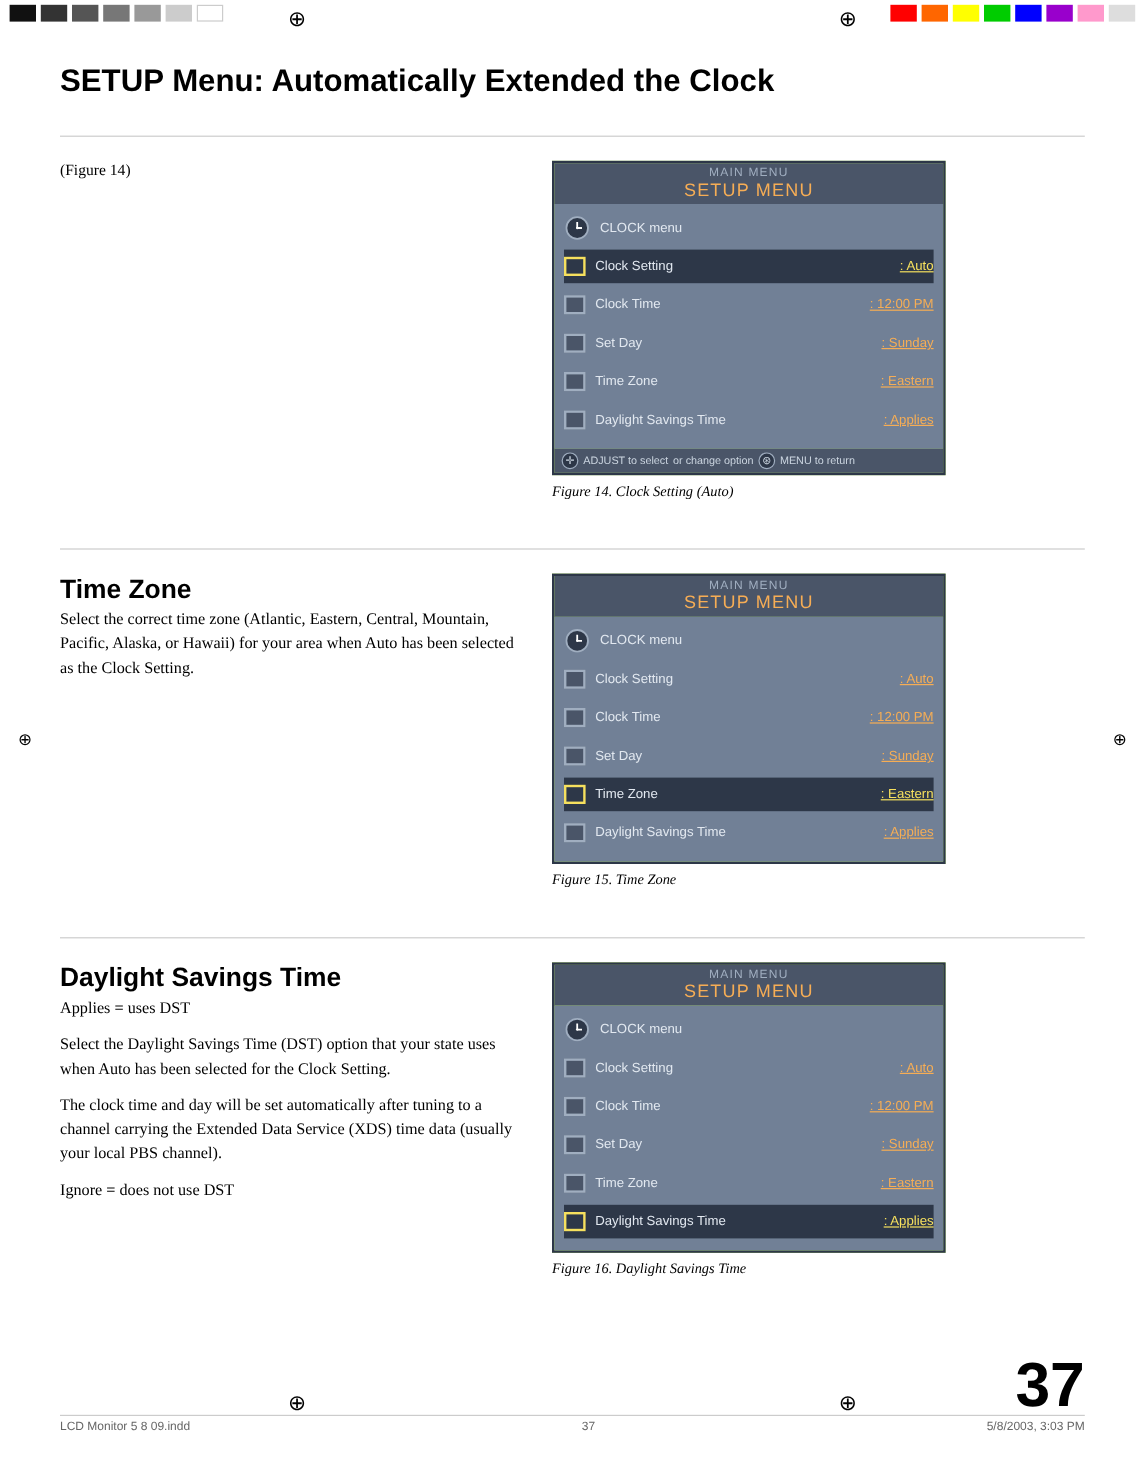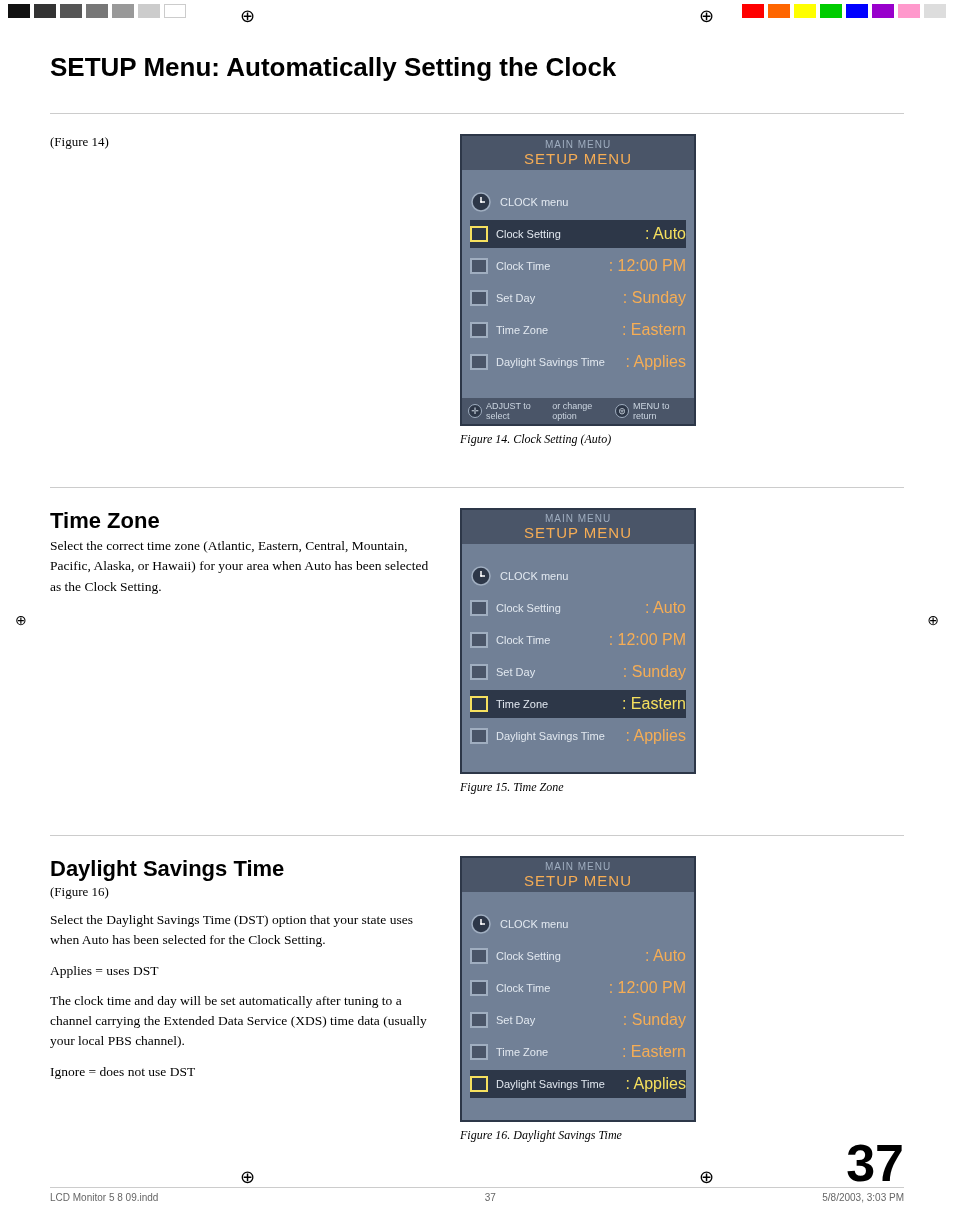--- a/index.html
+++ b/index.html
@@ -89,21 +89,21 @@
 
     
     .menu-figure {
       flex: 0 0 290px;
       width: 290px;
     }
 
     .menu-panel {
       background: #bef264;
       border: 2px solid #2d3748;
-      width: 236px;
+      width: 328px;
     }
 
     .menu-panel-header {
       background: #4a5568;
       text-align: center;
       padding: 3px 0;
     }
 
     .menu-panel-header .main-menu-label {
       color: #a0aec0;
@@ -114,21 +114,21 @@
 
     .menu-panel-header .setup-menu-label {
       color: #f6ad55;
       font-size: 15px;
       font-family: Arial, sans-serif;
       letter-spacing: 1px;
     }
 
     .menu-panel-body {
       background: #718096;
-      padding: 18px 8px;
+      padding: 6px 8px;
     }
 
     .menu-item {
       display: flex;
       align-items: center;
       margin-bottom: 4px;
       min-height: 28px;
     }
 
     .menu-item-icon {
@@ -157,23 +157,24 @@
 
     .menu-item-label {
       color: #e2e8f0;
       font-size: 11px;
       font-family: Arial, sans-serif;
       flex: 1;
     }
 
     .menu-item-value {
       color: #f6ad55;
-      font-size: 16px;
+      font-size: 11px;
       font-family: Arial, sans-serif;
       text-align: left;
+      text-decoration: underline;
     }
 
     .menu-item-value.highlighted {
       color: #f6e05e;
     }
 
     .menu-panel-footer {
       background: #4a5568;
       padding: 3px 6px;
       font-size: 9px;
@@ -290,21 +291,21 @@
 <div class="reg-mark reg-mark-tl">⊕</div>
 <div class="reg-mark reg-mark-tr">⊕</div>
 <div class="reg-mark reg-mark-bl">⊕</div>
 <div class="reg-mark reg-mark-br">⊕</div>
 
 <div class="left-margin-mark">⊕</div>
 <div class="right-margin-mark">⊕</div>
 
 <div class="page-content">
 
-  <h1 class="page-title">SETUP Menu: Automatically Setting the Clock</h1>
+  <h1 class="page-title">SETUP Menu: Automatically Extended the Clock</h1>
 
   <hr class="divider-line">
 
   <div class="section">
     <div class="section-text">
       <div class="section-figure-ref">(Figure 14)</div>
     </div>
     <div class="menu-figure">
       <div class="menu-panel">
         <div class="menu-panel-header">
@@ -423,24 +424,23 @@
       </div>
       <div class="figure-caption">Figure 15.  Time Zone</div>
     </div>
   </div>
 
   <hr class="divider-line">
 
   <div class="section">
     <div class="section-text">
       <h2 class="section-title">Daylight Savings Time</h2>
-      <div class="section-figure-ref">(Figure 16)</div>
       <div class="section-body">
+        <p>Applies = uses DST</p>
         <p>Select the Daylight Savings Time (DST) option that your state uses when Auto has been selected for the Clock Setting.</p>
-        <p>Applies = uses DST</p>
         <p>The clock time and day will be set automatically after tuning to a channel carrying the Extended Data Service (XDS) time data (usually your local PBS channel).</p>
         <p>Ignore = does not use DST</p>
       </div>
     </div>
     <div class="menu-figure">
       <div class="menu-panel">
         <div class="menu-panel-header">
           <div class="main-menu-label">MAIN MENU</div>
           <div class="setup-menu-label">SETUP MENU</div>
         </div>

